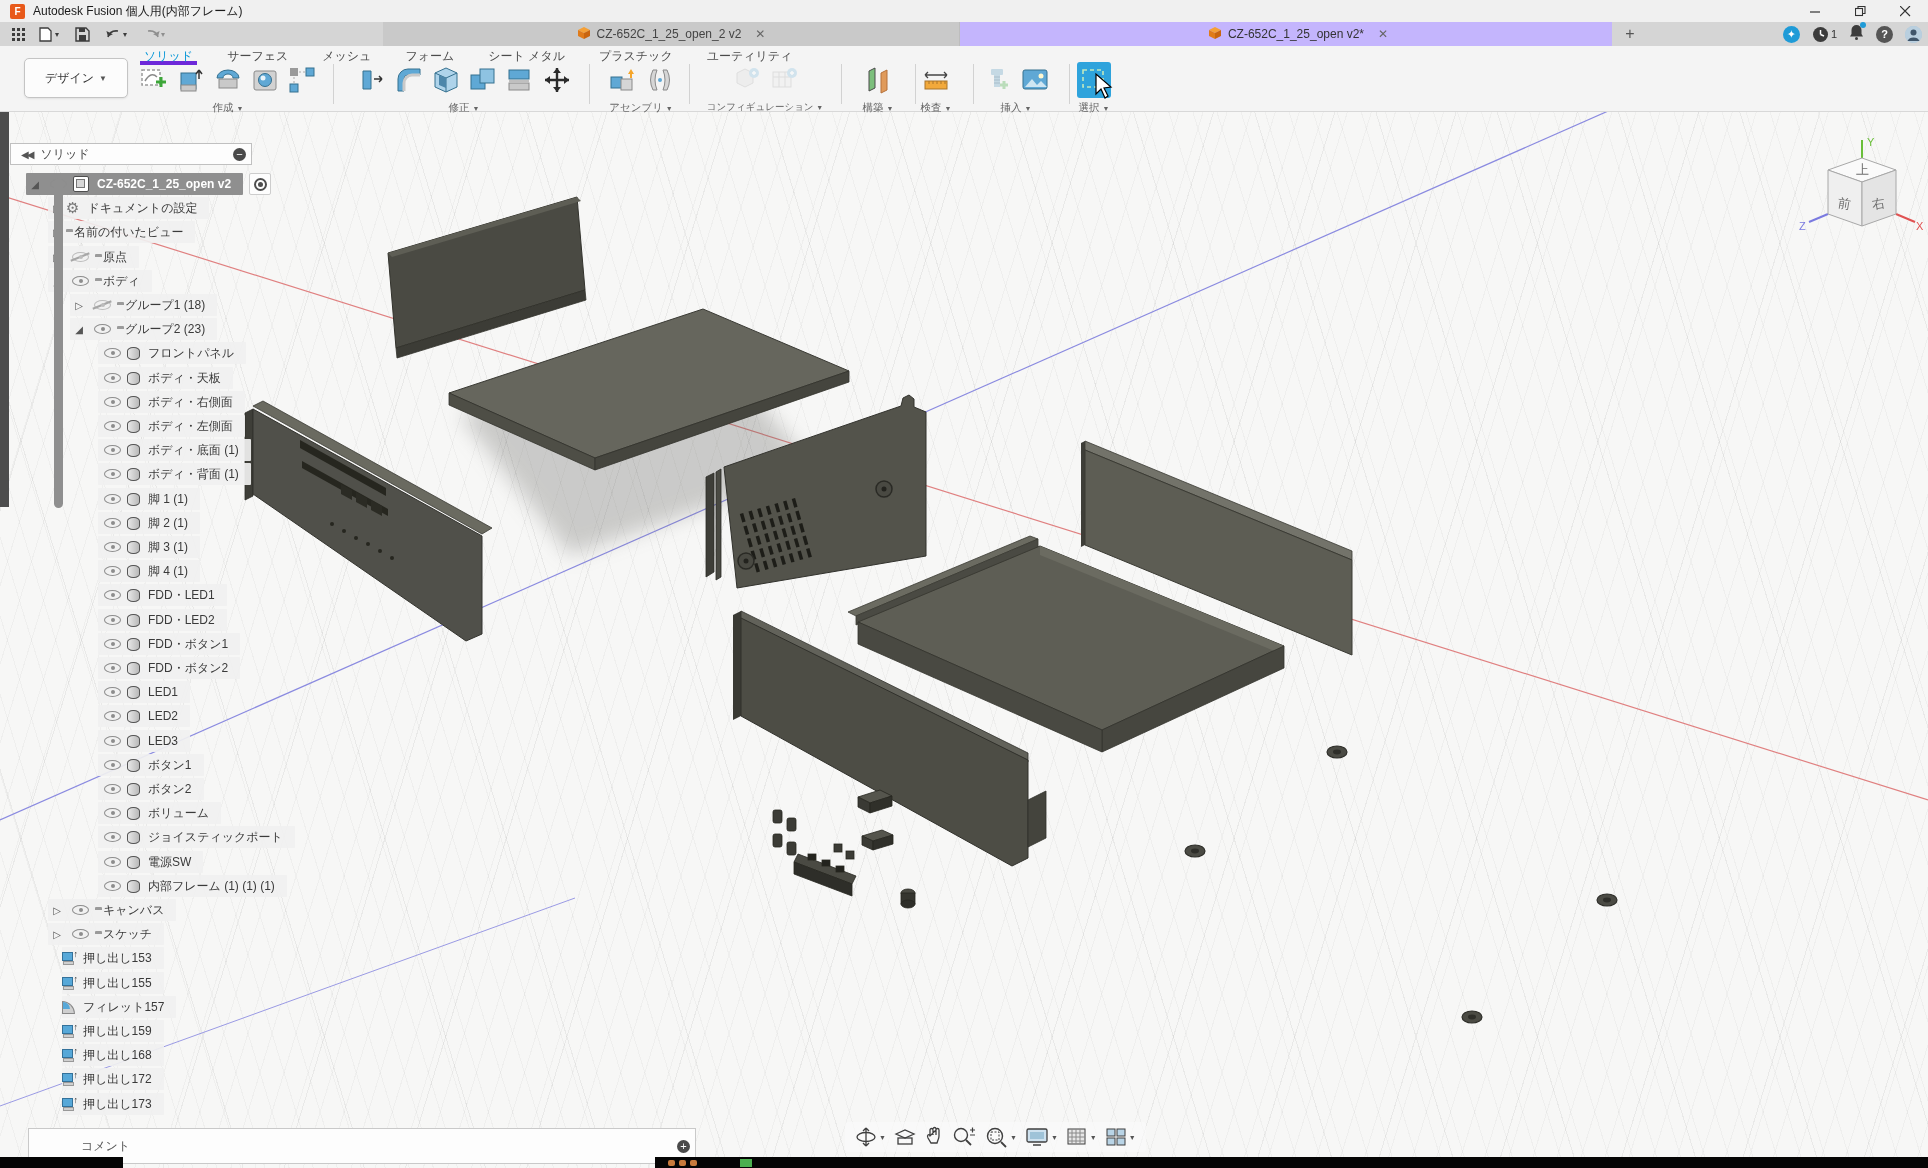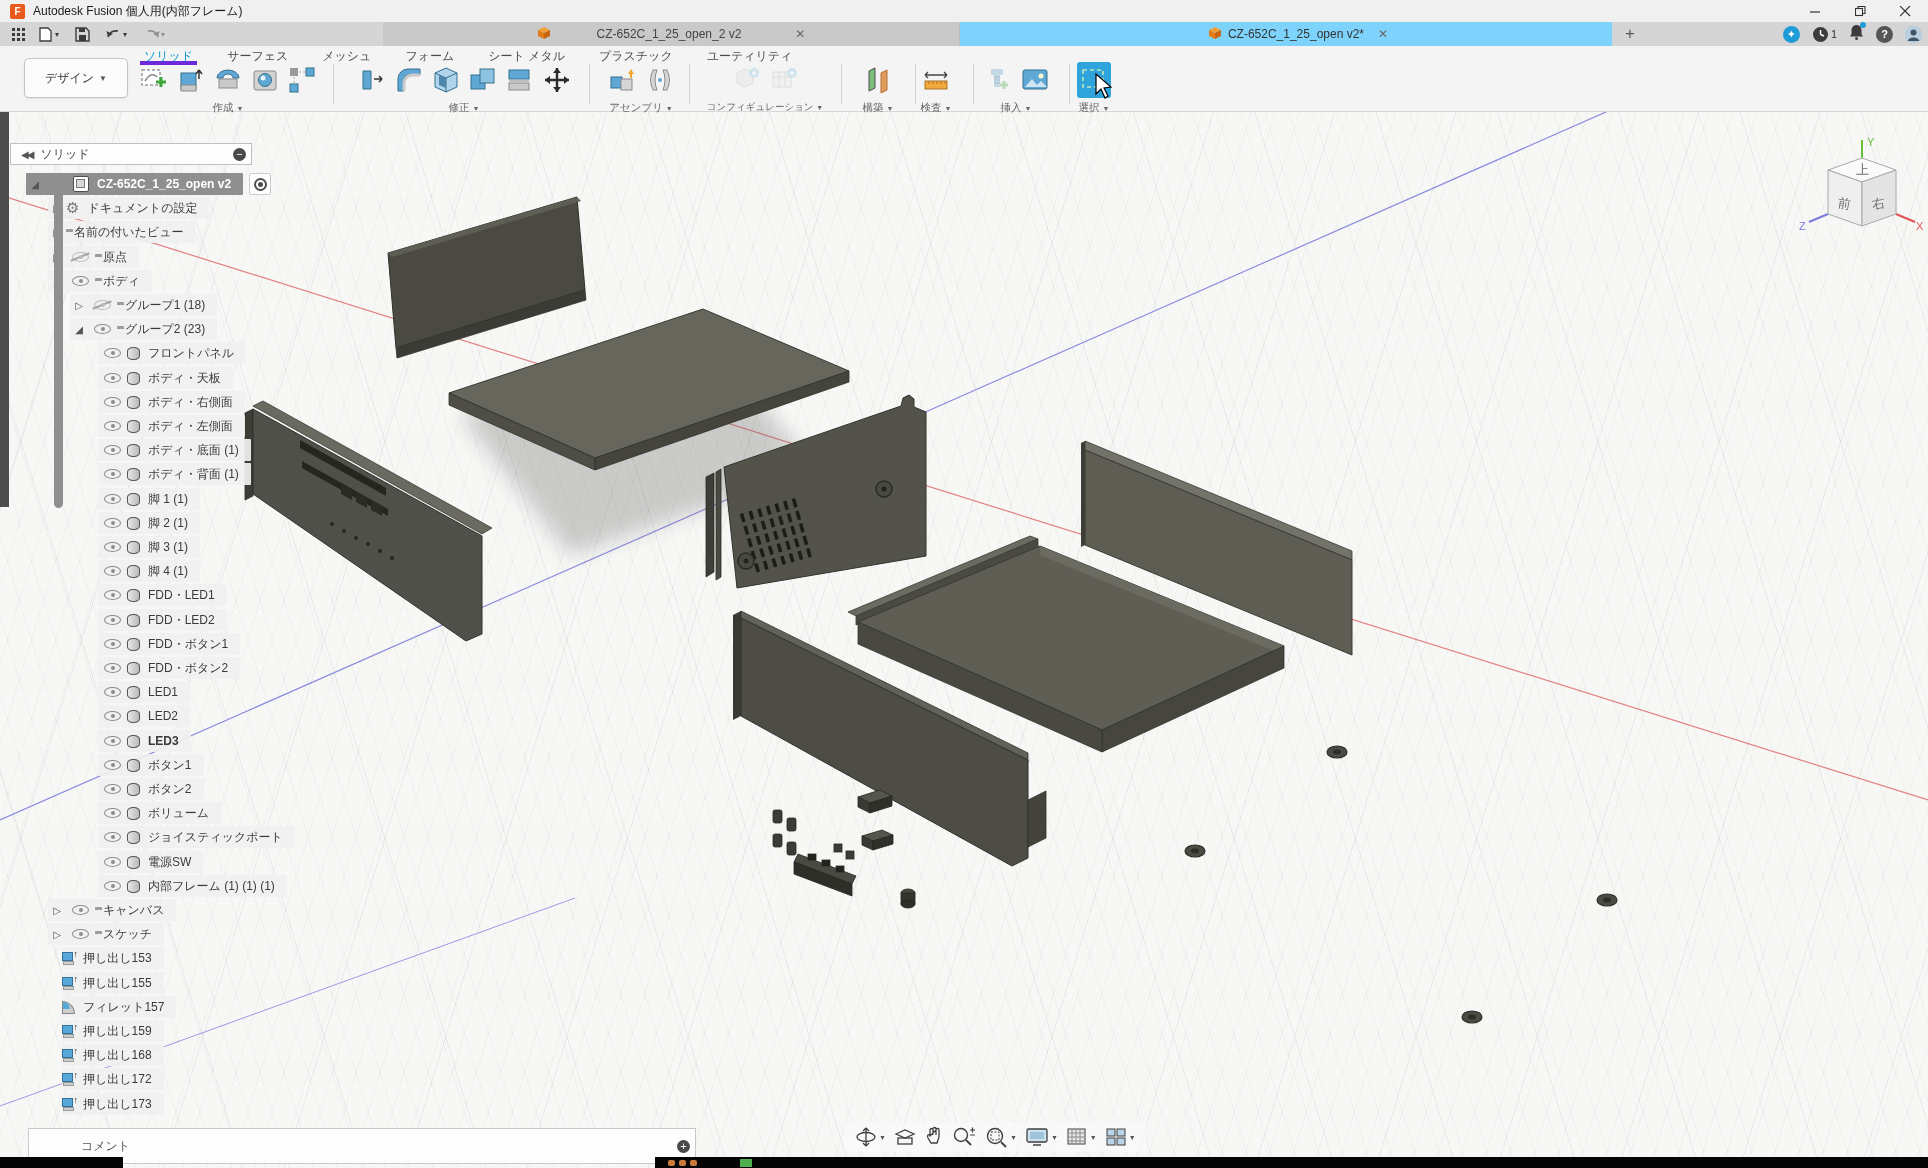--- a/index.html
+++ b/index.html
@@ -18,22 +18,22 @@
     font-size:12px; color:#333; }
   .win-btn svg { display:block; }
 
   
   .tabbar { position:absolute; left:0; top:22px; width:100%; height:24px; background:#d5d5d5; z-index:59; }
   .tb-left { position:absolute; left:0; top:0; height:24px; display:flex; align-items:center; gap:14px; padding-left:12px; }
   .tb-ic { display:flex; align-items:center; color:#3c3c3c; }
   .doc-tab { position:absolute; top:0; height:24px; display:flex; align-items:center; font-size:12px; color:#444; }
   .doc-tab .cube { margin-right:6px; }
   .doc-tab .x { margin-left:14px; color:#666; font-size:12px; }
-  #tab1 { left:383px; width:577px; background:#c9c9c9; justify-content:center; border-right:1px solid #bdbdbd;gap:40px; }
-  #tab2 { left:960px; width:652px; background:#7dd3fc; justify-content:center; color:#333;padding-left:24px; }
+  #tab1 { left:383px; width:577px; background:#c9c9c9; justify-content:center; border-right:1px solid #bdbdbd; }
+  #tab2 { left:960px; width:652px; background:#c4b5fd; justify-content:center; color:#333;padding-left:24px; }
   .newtab { position:absolute; left:1616px; top:0; width:28px; height:24px; display:flex; align-items:center;
     justify-content:center; color:#555; font-size:16px; }
   .tb-right { position:absolute; right:6px; top:0; height:24px; display:flex; align-items:center; gap:12px; }
   .circle-ic { width:17px; height:17px; border-radius:50%; display:flex; align-items:center; justify-content:center;
     font-size:11px; font-weight:bold; }
   .ext { background:#1f9bd7; color:#fff; }
   .help { background:#555; color:#fff; }
   .avatar { background:#aac4d8; }
   .jobbadge { font-size:11px; color:#333; margin-left:2px; }
   .bellwrap { position:relative; }
@@ -501,21 +501,21 @@
       </div>
       <div class="trow" style="top: 705px; left: 98px;">
         <div class="pill">
           <span class="eye"></span>
           <span class="tico">
             <span class="ico-body" style="display:block"></span>
           </span>
           <span>LED2</span>
         </div>
       </div>
-      <div class="trow" style="top: 730px; left: 98px; font-weight: bold;">
+      <div class="trow" style="top: 730px; left: 98px;">
         <div class="pill">
           <span class="eye"></span>
           <span class="tico">
             <span class="ico-body" style="display:block"></span>
           </span>
           <span>LED3</span>
         </div>
       </div>
       <div class="trow" style="top: 754px; left: 98px;">
         <div class="pill">

